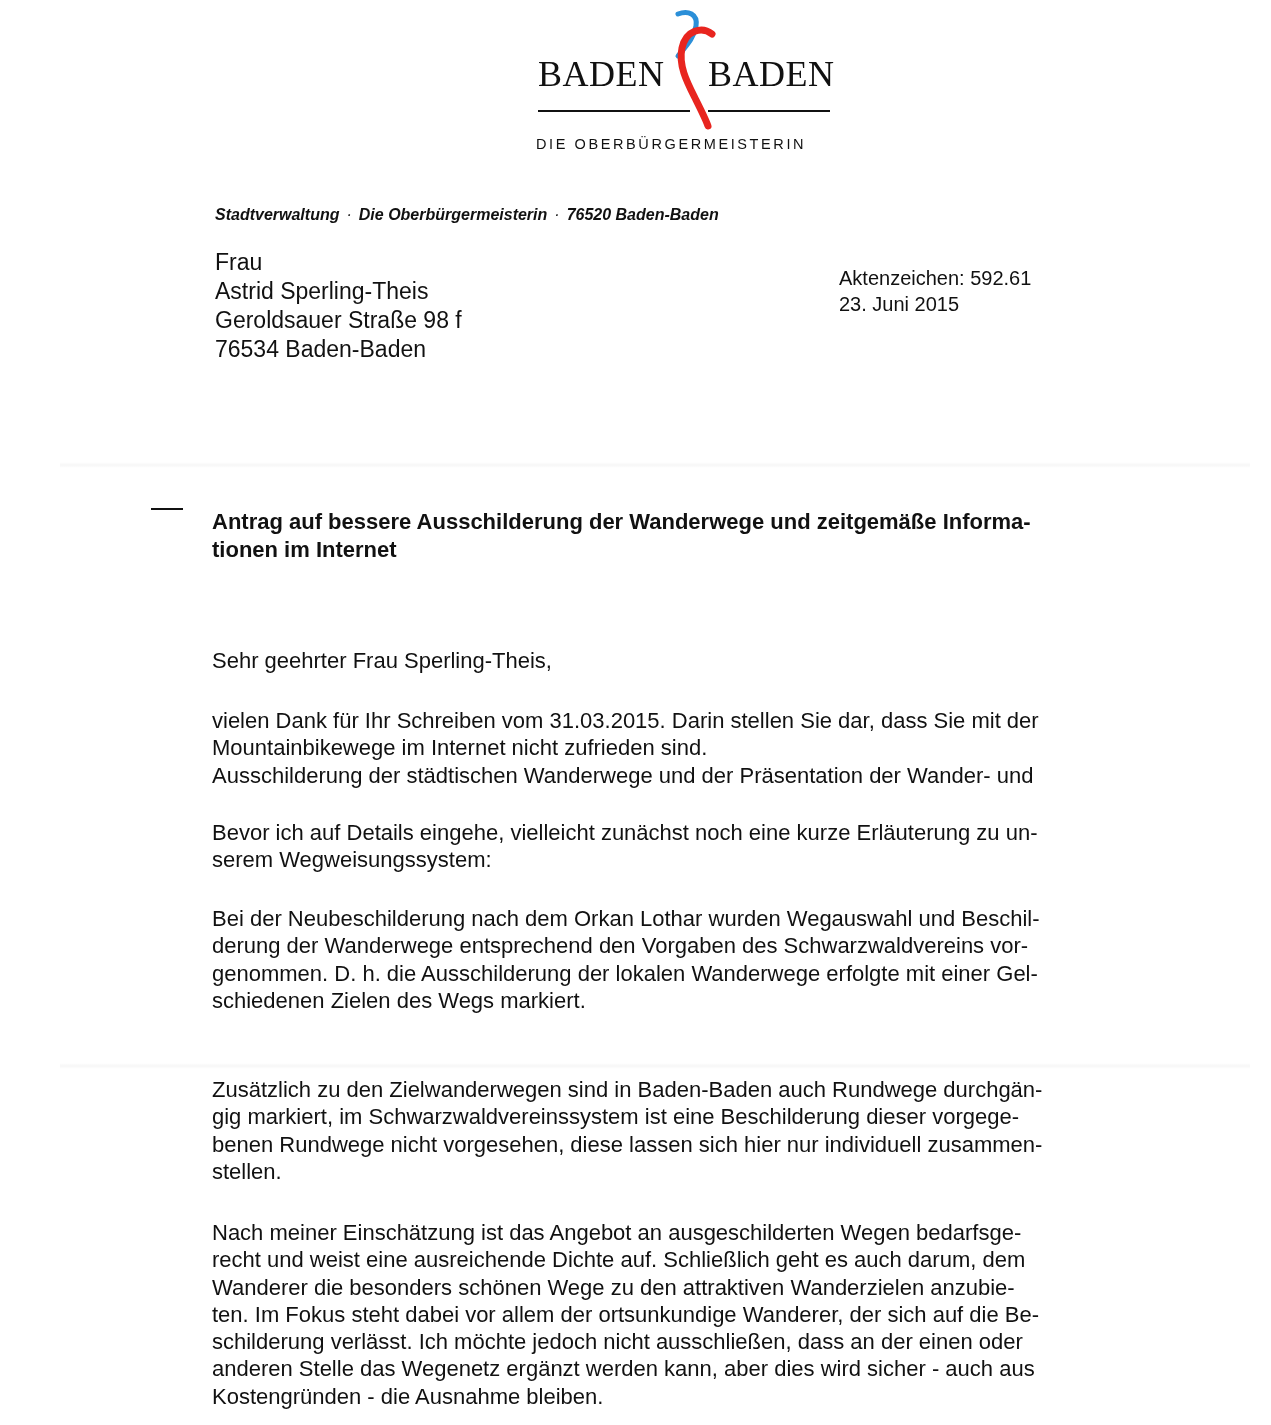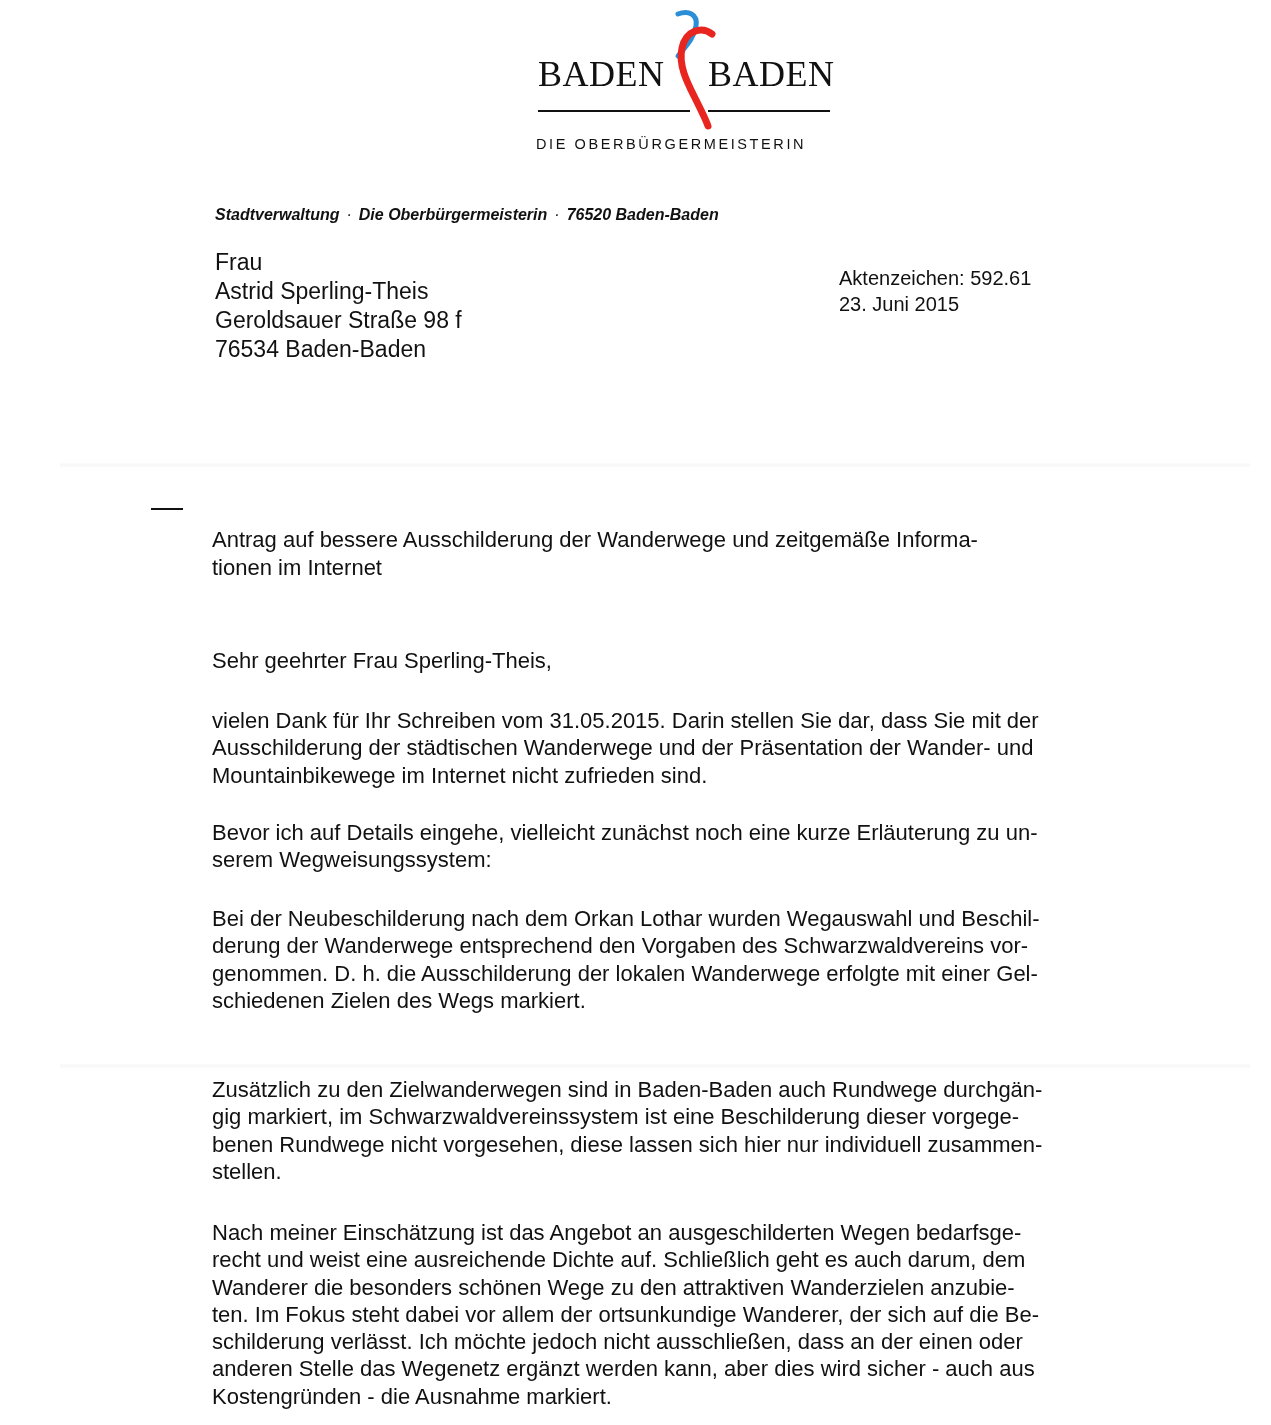--- a/index.html
+++ b/index.html
@@ -123,24 +123,23 @@
       background: #111111;
     }
 
     
     .subject {
       position: absolute;
       left: 212px;
       top: 508px;
       width: 950px;
       font-size: 22px;
-      font-weight: normal;
+      font-weight: bold;
       line-height: 28px;
       color: #111111;
-      margin-top: 18px;
     }
     .subject div { white-space: nowrap; }
 
     
     .body-text {
       position: absolute;
       left: 212px;
       width: 960px;
       font-size: 22px;
       line-height: 27.3px;
@@ -198,23 +197,23 @@
   <div class="subject">
     <div>Antrag auf bessere Ausschilderung der Wanderwege und zeitgemäße Informa-</div>
     <div>tionen im Internet</div>
   </div>
 
   <div class="body-text salutation">
     <div>Sehr geehrter Frau Sperling-Theis,</div>
   </div>
 
   <div class="body-text p1">
-    <div>vielen Dank für Ihr Schreiben vom 31.05.2015. Darin stellen Sie dar, dass Sie mit der</div>
+    <div>vielen Dank für Ihr Schreiben vom 31.03.2015. Darin stellen Sie dar, dass Sie mit der</div>
+    <div>Mountainbikewege im Internet nicht zufrieden sind.</div>
     <div>Ausschilderung der städtischen Wanderwege und der Präsentation der Wander- und</div>
-    <div>Mountainbikewege im Internet nicht zufrieden sind.</div>
   </div>
 
   <div class="body-text p2">
     <div>Bevor ich auf Details eingehe, vielleicht zunächst noch eine kurze Erläuterung zu un-</div>
     <div>serem Wegweisungssystem:</div>
   </div>
 
   <div class="body-text p3">
     <div>Bei der Neubeschilderung nach dem Orkan Lothar wurden Wegauswahl und Beschil-</div>
     <div>derung der Wanderwege entsprechend den Vorgaben des Schwarzwaldvereins vor-</div>
@@ -229,16 +228,16 @@
     <div>stellen.</div>
   </div>
 
   <div class="body-text p5">
     <div>Nach meiner Einschätzung ist das Angebot an ausgeschilderten Wegen bedarfsge-</div>
     <div>recht und weist eine ausreichende Dichte auf. Schließlich geht es auch darum, dem</div>
     <div>Wanderer die besonders schönen Wege zu den attraktiven Wanderzielen anzubie-</div>
     <div>ten. Im Fokus steht dabei vor allem der ortsunkundige Wanderer, der sich auf die Be-</div>
     <div>schilderung verlässt. Ich möchte jedoch nicht ausschließen, dass an der einen oder</div>
     <div>anderen Stelle das Wegenetz ergänzt werden kann, aber dies wird sicher - auch aus</div>
-    <div>Kostengründen - die Ausnahme markiert.</div>
+    <div>Kostengründen - die Ausnahme bleiben.</div>
   </div>
 
 </div>
 
 </body></html>

